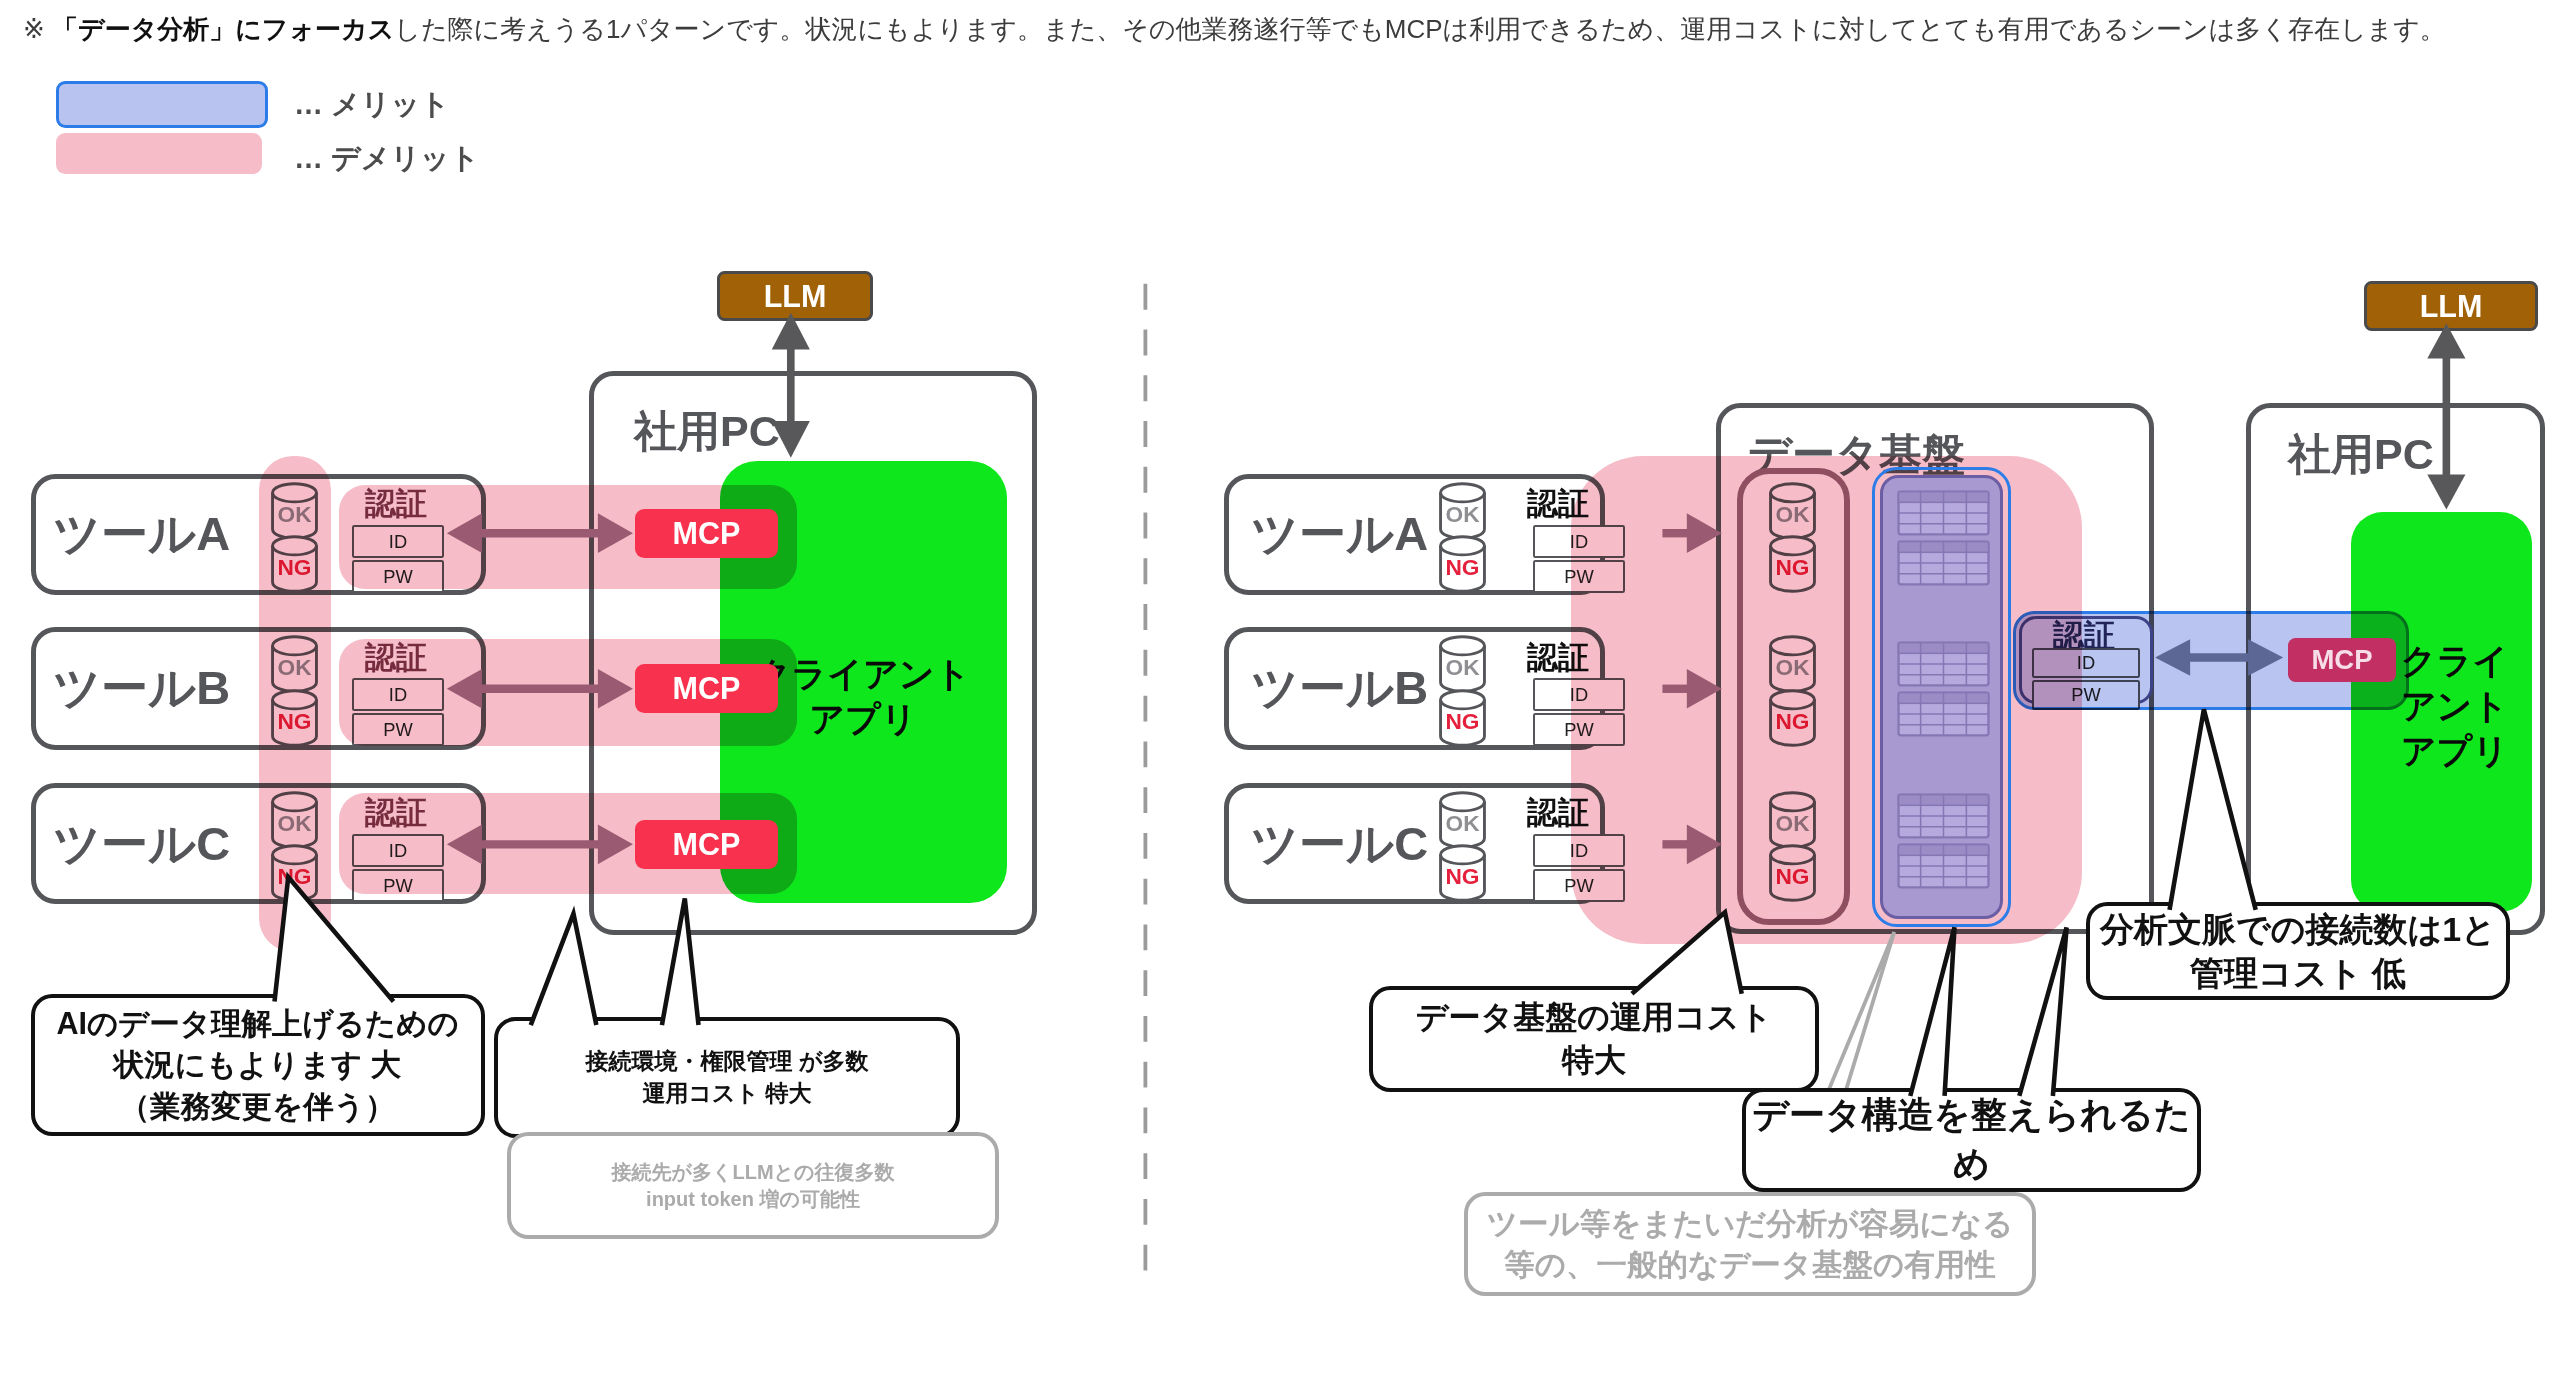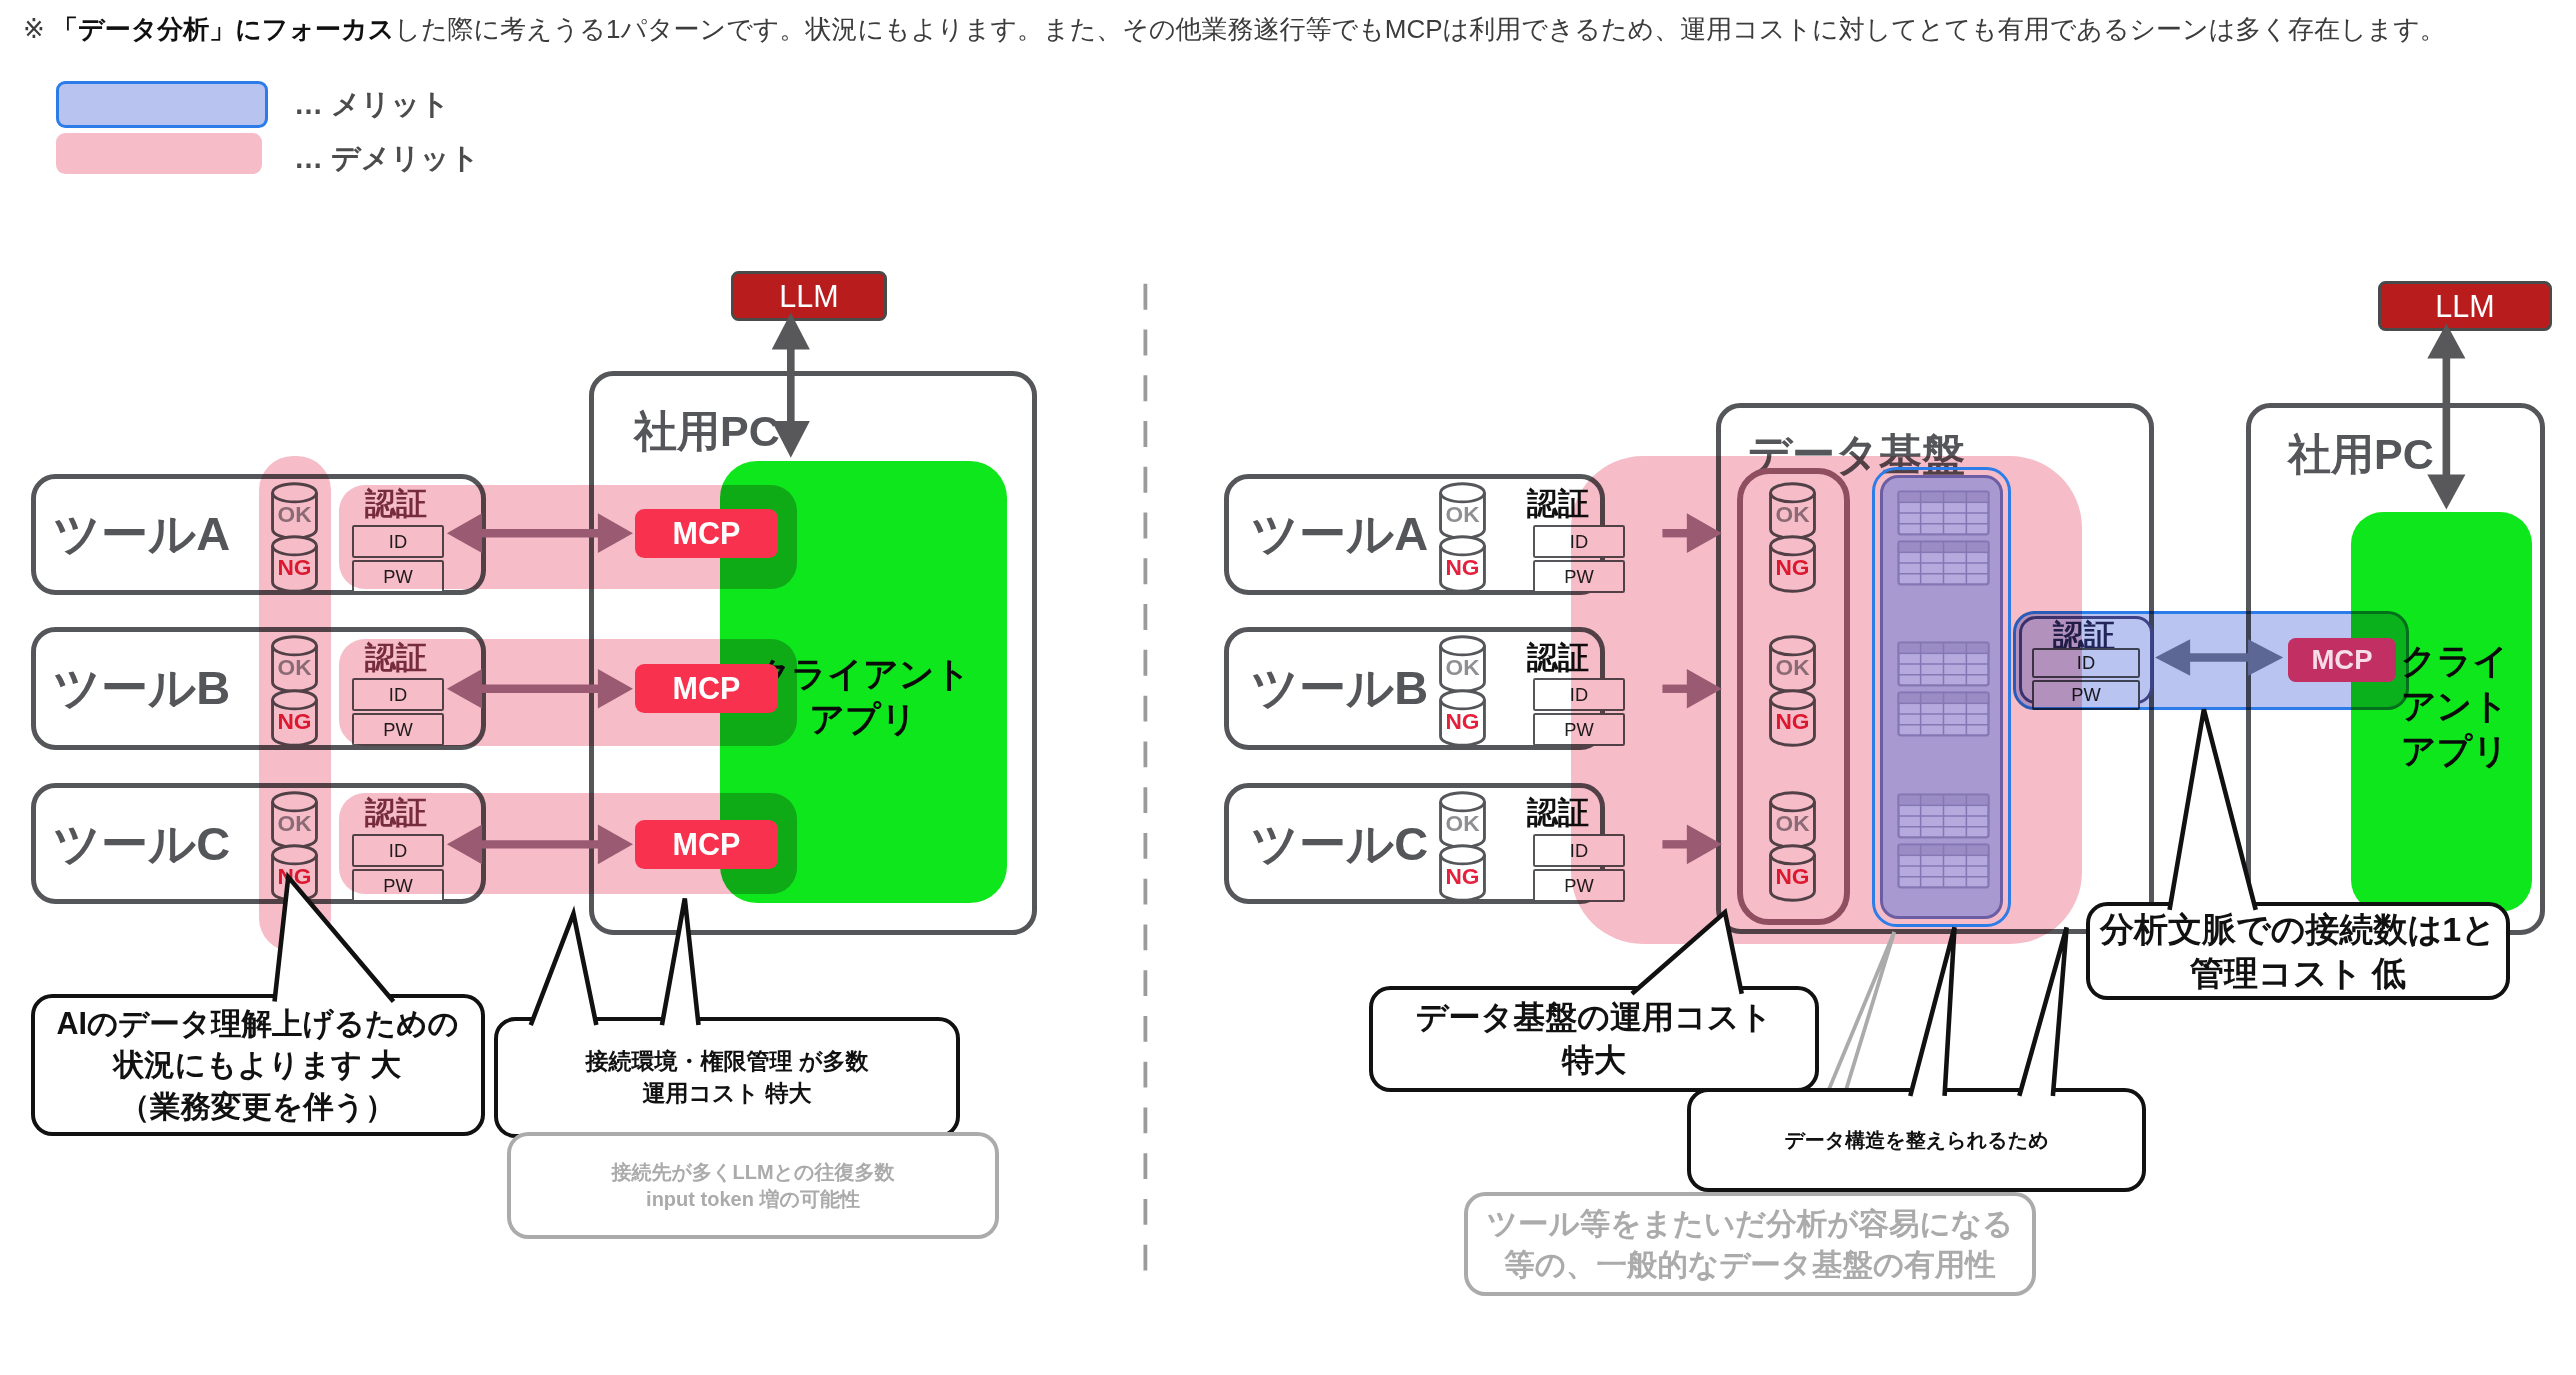--- a/index.html
+++ b/index.html
@@ -1,22 +1,22 @@
 <!DOCTYPE html>
 <html style="font-size:12.2px"><head>
 <meta charset="utf-8">
 <style>
   html,body{margin:0;padding:0;background:#fff;}
   #stage{position:relative;width:2576px;height:1376px;background:#fff;overflow:hidden;
          font-family:"Liberation Sans","DejaVu Sans",sans-serif;}
   
   .frame{position:absolute;background:#fff;border:5.3px solid #55565a;border-radius:24.4px;z-index:1;}
   .lbl{position:absolute;font-weight:bold;color:#55565a;z-index:2;white-space:nowrap;}
-  .llm{position:absolute;background:#b91c1c;border:3.1px solid #4a4a4a;border-radius:7.6px;
-       color:#fff;font-weight:normal;font-size:30.5px;display:flex;align-items:center;justify-content:center;z-index:3;margin-left:14px;}
+  .llm{position:absolute;background:#a16207;border:3.1px solid #4a4a4a;border-radius:7.6px;
+       color:#fff;font-weight:bold;font-size:30.5px;display:flex;align-items:center;justify-content:center;z-index:3;}
   .green{position:absolute;background:#0fe71d;border-radius:37px;z-index:2;}
   .greentxt{position:absolute;color:#0a0a0a;font-weight:bold;font-size:35px;line-height:1.28;
             text-align:center;z-index:6;}
   .authlbl{position:absolute;font-weight:bold;font-size:31px;z-index:5;white-space:nowrap;}
   .smallbox{position:absolute;background:#fff;border:2.3px solid #55565a;border-radius:2.3px;
             display:flex;align-items:center;justify-content:center;font-size:18.3px;color:#222;z-index:5;}
   
   .band{position:absolute;background:#f6bdc9;mix-blend-mode:multiply;z-index:10;}
   .blueband{position:absolute;background:#b9c4f0;border:3.1px solid #2b7ce9;border-radius:21.4px;
             mix-blend-mode:multiply;z-index:10;}
@@ -365,21 +365,21 @@
     <div>運用コスト 特大</div>
   </div>
   <div class="callout gray" style="left:507px;top:1132px;width:484px;height:99px;font-size:20px;line-height:1.35">
     <div>接続先が多くLLMとの往復多数</div>
     <div>input token 増の可能性</div>
   </div>
   <div class="callout" style="left:1369px;top:986px;width:442px;height:98px;font-size:32px;line-height:1.35">
     <div>データ基盤の運用コスト</div>
     <div>特大</div>
   </div>
-  <div class="callout" style="left:1687px;top:1088px;width:451px;height:96px;font-size:20px;line-height:1.35">
+  <div class="callout" style="left:1742px;top:1088px;width:451px;height:96px;font-size:36px;line-height:1.35">
     <div>データ構造を整えられるため</div>
   </div>
   <div class="callout gray" style="left:1464px;top:1192px;width:564px;height:96px;font-size:30.5px;line-height:1.35">
     <div>ツール等をまたいだ分析が容易になる</div>
     <div>等の、一般的なデータ基盤の有用性</div>
   </div>
   <div class="callout" style="left:2086px;top:902px;width:416px;height:90px;font-size:34px;line-height:1.3">
     <div>分析文脈での接続数は1と</div>
     <div>管理コスト 低</div>
   </div>

